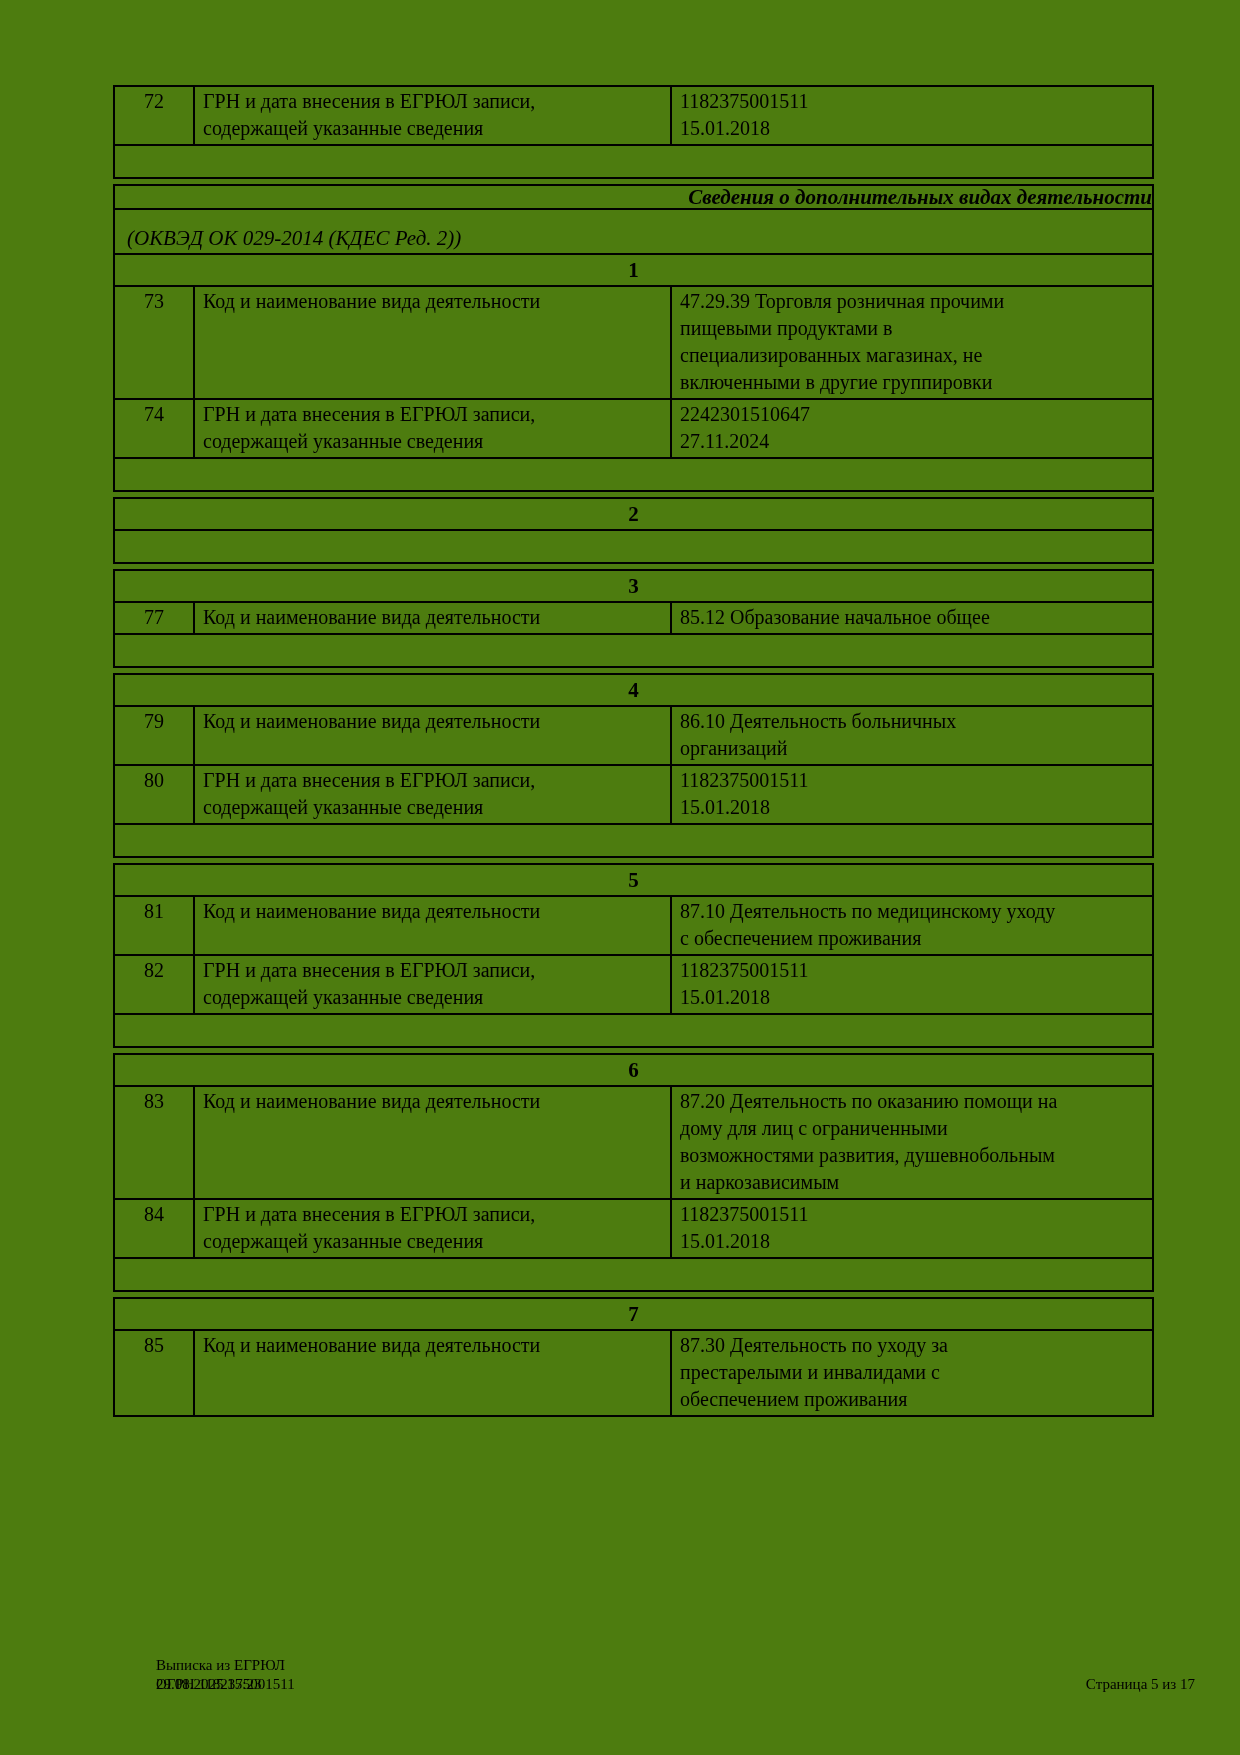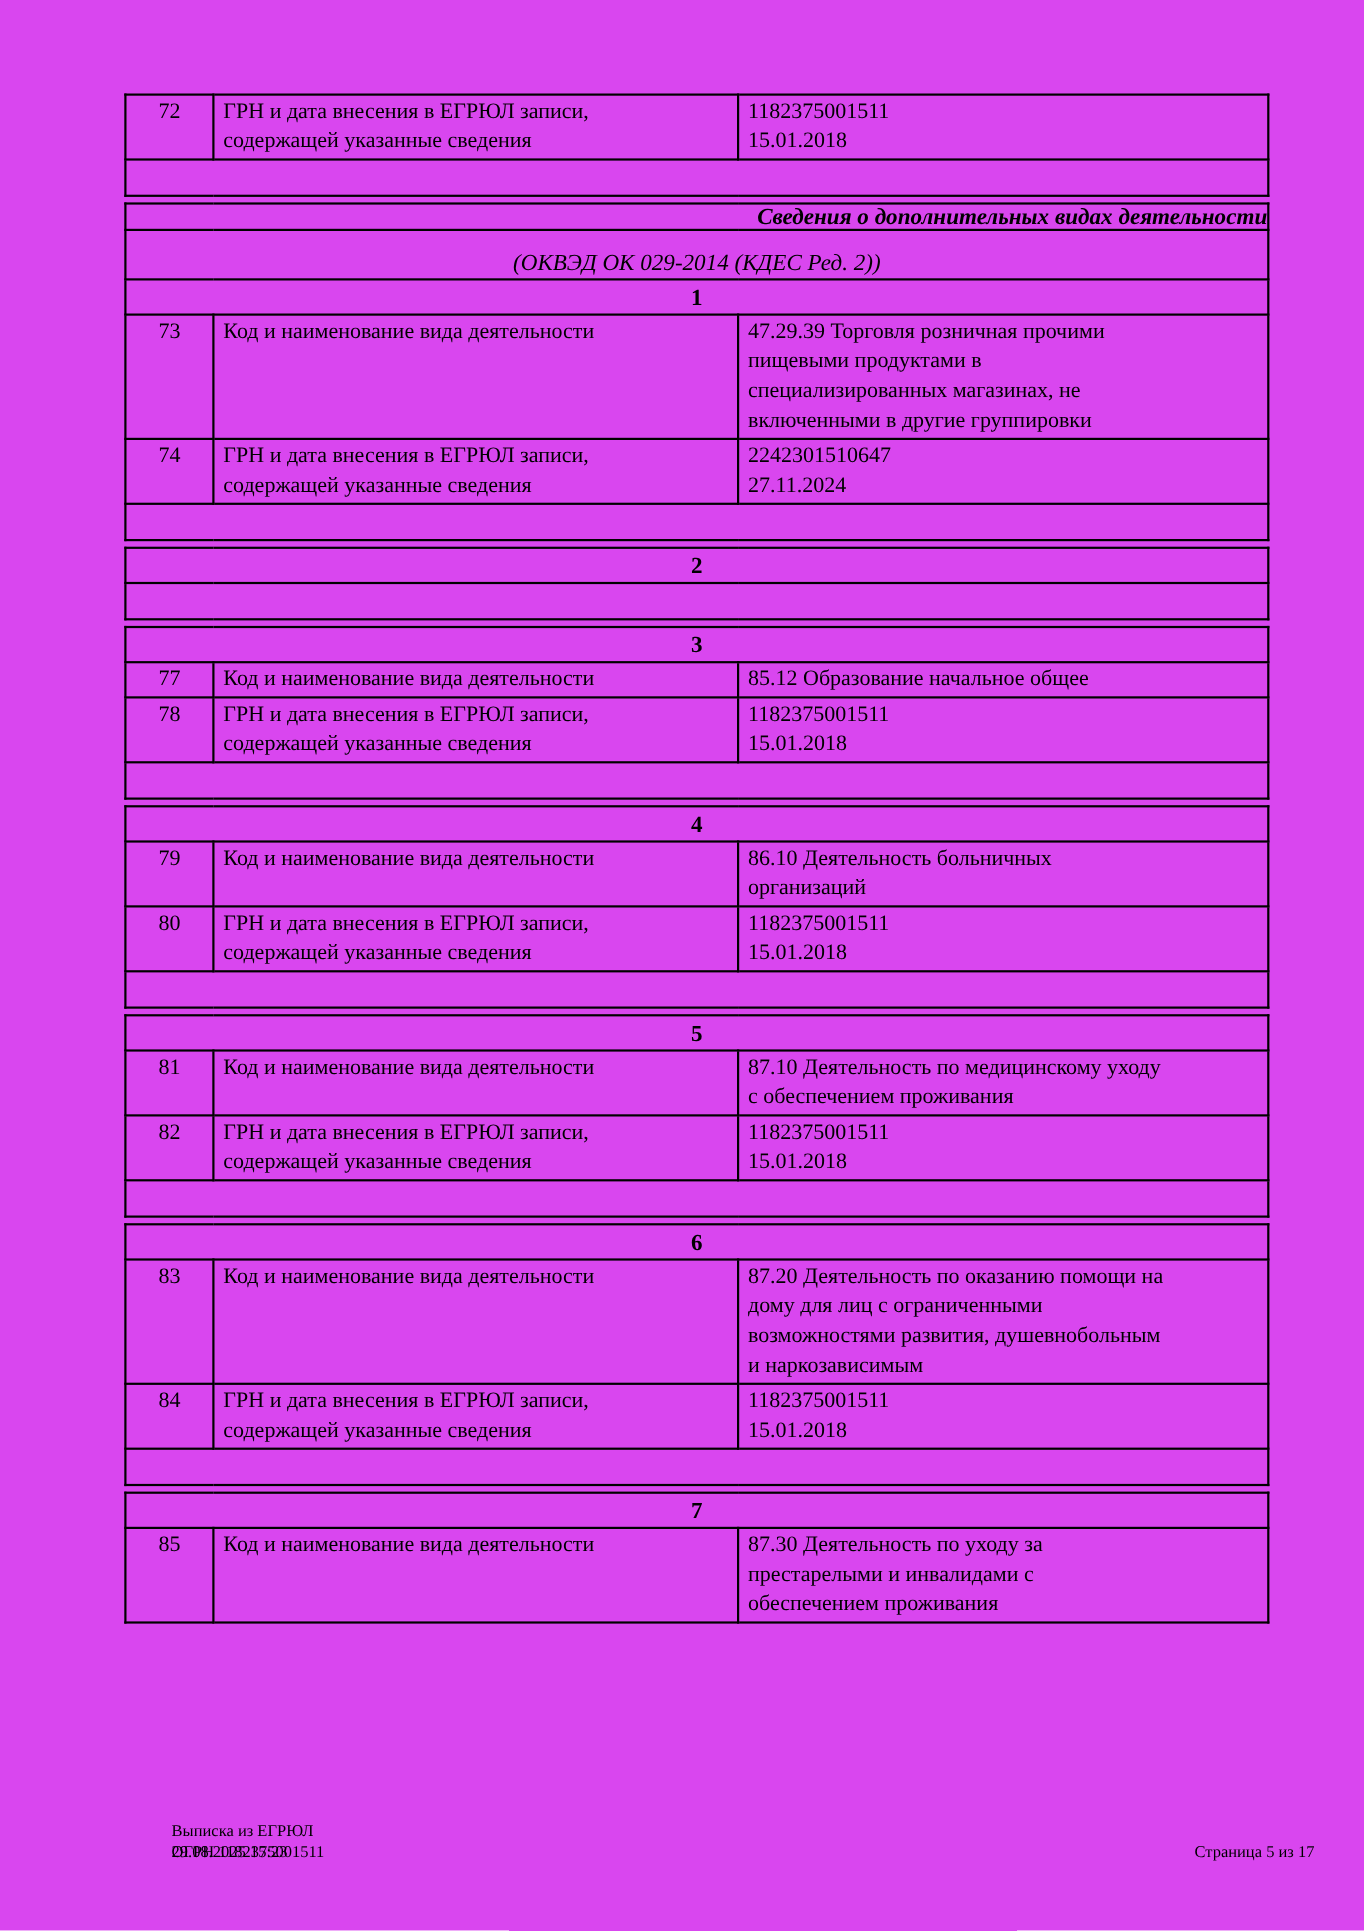--- a/index.html
+++ b/index.html
@@ -4,21 +4,21 @@
 <style>
   html, body {
     margin: 0;
     padding: 0;
     background: #ffffff;
   }
   .page {
     position: relative;
     width: 1240px;
     height: 1755px;
-    background: #d946ef;
+    background: #4d7c0f;
     font-family: "Liberation Serif", "DejaVu Serif", serif;
     color: #000000;
   }
   .content {
     position: absolute;
     left: 113px;
     top: 85px;
     width: 1039px;
   }
   table.seg {
@@ -59,25 +59,24 @@
   tr.title-row td {
     text-align: right;
     font-weight: bold;
     font-style: italic;
     font-size: 21px;
     line-height: 22px;
     height: 22px;
     padding: 0;
   }
   tr.subtitle-row td {
-    text-align: center;
     font-style: italic;
     font-size: 21px;
     line-height: 26px;
-    padding: 15px 0 2px 0;
+    padding: 15px 0 2px 12px;
   }
   .footer {
     position: absolute;
     left: 113px;
     top: 1656px;
     width: 1039px;
     font-size: 15px;
     line-height: 19px;
     margin-left: 43px;
   }
@@ -176,27 +175,20 @@
           <col style="width:482px">
         </colgroup>
       <tbody>
         <tr class="block-num">
           <td colspan="3">3</td>
         </tr>
         <tr>
           <td class="num">77</td>
           <td class="label">Код и наименование вида деятельности</td>
           <td class="value">85.12 Образование начальное общее</td>
-        </tr>
-        <tr>
-          <td class="num">78</td>
-          <td class="label">ГРН и дата внесения в ЕГРЮЛ записи,
-содержащей указанные сведения</td>
-          <td class="value">1182375001511
-15.01.2018</td>
         </tr>
         <tr class="spacer">
             <td colspan="3"></td>
           </tr>
       </tbody>
     </table>
 
     <table class="seg">
       <colgroup>
           <col style="width:80px">

